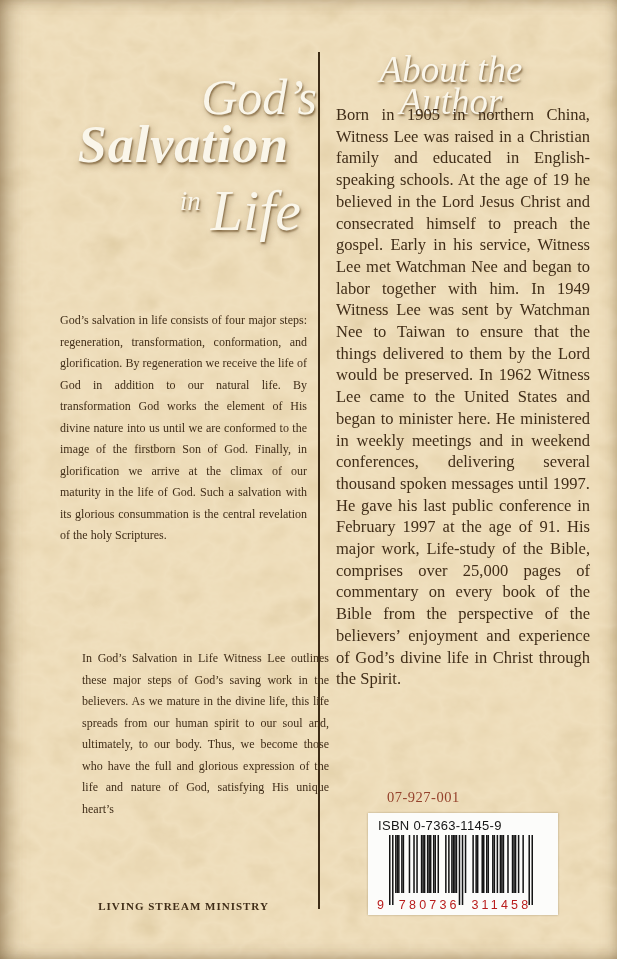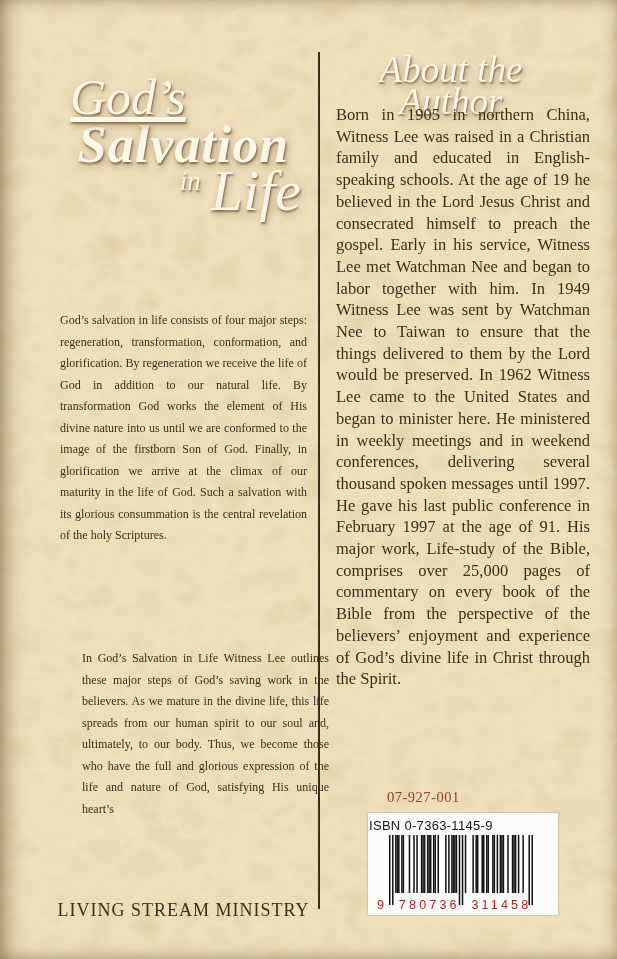--- a/index.html
+++ b/index.html
@@ -20,34 +20,34 @@
                 inset 0 -12px 18px -12px rgba(88,60,22,.35);
   }
   .content { position:absolute; inset:0; z-index:2; }
 
   
   .title-block {
     position:absolute; left:60px; top:70px; width:247px;
     font-style:italic; color:var(--title,#faf6ea);
     text-shadow: 1px 2px 2px rgba(92,62,22,.6), 2px 4px 7px rgba(92,62,22,.35);
   }
-  .t1 { font-size:50px; line-height:54px; text-align:left; transform:translateX(10px);text-decoration:underline; }
+  .t1 { font-size:50px; line-height:54px; text-align:right; transform:translateX(10px); }
   .t2 { font-size:52px; line-height:54px; margin-top:-6px; text-align:center; letter-spacing:1px;font-weight:bold; }
   .t3 { display:flex; justify-content:flex-end; align-items:flex-end; margin-top:-12px; padding-right:6px; }
   .t3-in { font-size:27px; line-height:30px; margin:0 10px 26px 0; }
-  .t3-life { font-size:58px; line-height:62px; }
+  .t3-life { font-size:58px; line-height:62px;margin-top:20px; }
 
   
   .para { text-align:justify; font-size:12px; line-height:21.5px; }
   .para1 { position:absolute; left:60px; top:310px; width:247px; }
   .para2 { position:absolute; left:60px; top:648px; width:247px;margin-left:22px; }
   .italic { }
   .publisher {
     position:absolute; left:53px; top:900px; width:261px; text-align:center;
-    font-weight:400; font-size:18px; letter-spacing:1px;
+    font-weight:700; font-size:11px; letter-spacing:1px;
   }
 
   .divider { position:absolute; left:318px; top:52px; width:1.5px; height:857px; background:var(--divider,#3c2b16); }
 
   
   .about-heading {
     position:absolute; left:336px; top:54px; width:230px; text-align:center;
     font-style:italic; font-size:37px; line-height:32px; color:var(--title,#faf6ea);
     text-shadow: 1px 2px 2px rgba(92,62,22,.6), 2px 4px 7px rgba(92,62,22,.35);
   }
@@ -57,21 +57,21 @@
   .product-code {
     position:absolute; left:387px; top:789px;
     font-family:Liberation Serif, serif; font-size:14.5px; letter-spacing:.5px;
     color: var(--code, #94412b);
   }
   .barcode-panel {
     position:absolute; left:368px; top:813px; width:190px; height:102px;
     background:#fcfcfa; box-shadow:0 0 2px rgba(60,40,10,.35);
   }
   .isbn {
-    margin:5px 0 0 1px; font-family:"Liberation Sans", sans-serif;
+    margin:5px 0 0 10px; font-family:"Liberation Sans", sans-serif;
     font-size:13px; letter-spacing:.3px; color:#161616;
   }
   .bars { display:block; margin:2px 0 0 21px; width:144px; height:70px; }
   .bars rect { fill:#141414; }
   .digits {
     position:absolute; left:9px; bottom:3px; white-space:nowrap;
     font-family:"Liberation Sans", sans-serif; font-size:12.5px; color:#b91c1c;
     letter-spacing:3.2px; word-spacing:5px;
   }
 </style>

